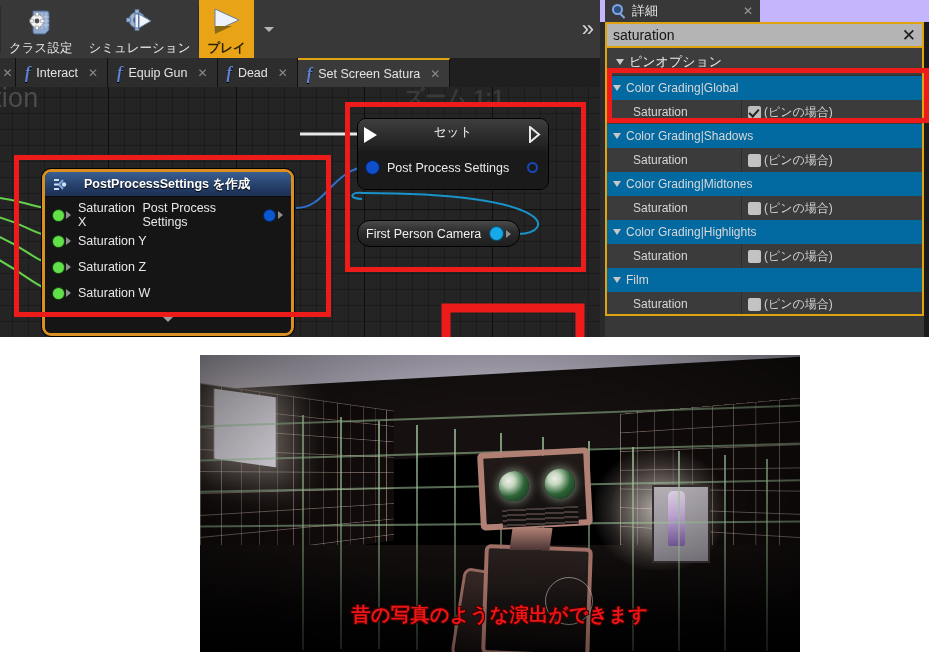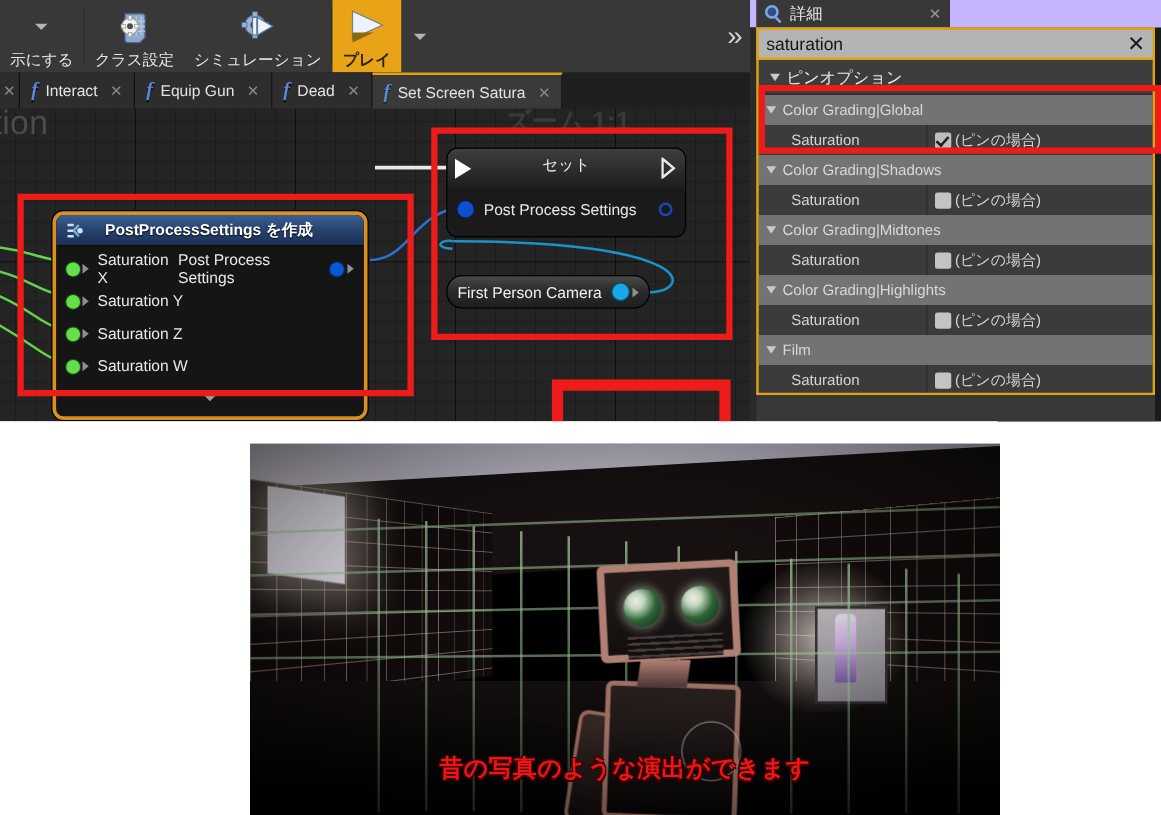--- a/index.html
+++ b/index.html
@@ -186,21 +186,21 @@
     overflow:hidden;
   }
   .cat-row {
     height:28px; display:flex; align-items:center; padding-left:9px;
     background:#3d3d3d; border-bottom:1px solid #2f2f2f;
   }
   .cat-row .catname { color:#eaeaea; font-size:13px; margin-left:5px; }
   .tri-down { width:0;height:0;border-left:4px solid transparent;border-right:4px solid transparent;
      border-top:6px solid #c9c9c9; }
   .grp-row {
-    height:24px; display:flex; align-items:center; background:#737373;
+    height:24px; display:flex; align-items:center; background:#0369a1;
   }
   .grp-row .gname { color:#d8d8d8; font-size:12px; margin-left:5px; white-space:nowrap;
      overflow:hidden; text-overflow:clip; }
   .grp-row .tri-down { margin-left:6px; flex:0 0 auto; }
   .prop-row { height:24px; display:flex; align-items:stretch; background:#3b3b3b; }
   .prop-name {
     width:135px; display:flex; align-items:center; padding-left:26px;
     color:#d6d6d6; font-size:12px; border-right:1px solid #2c2c2c;
   }
   .prop-val { flex:1; display:flex; align-items:center; padding-left:6px; gap:3px; }
@@ -329,26 +329,20 @@
 </style>
 </head>
 <body>
 
 <div id="root">
 
   <div id="editor">
 
     <div id="toolbar">
 
-      <div class="tb-item tb-first">
-        <div class="tb-icon">
-            <span class="tb-caret"></span>
-          </div>
-        <div class="tb-label">示にする</div>
-      </div>
       <div class="tb-sep"></div>
 
       <div class="tb-item">
         <div class="tb-icon">
           <svg width="30" height="30" viewBox="0 0 30 30">
             <path d="M7 4 h14 a2 2 0 0 1 2 2 v17 l-4 4 H9 a2 2 0 0 1-2-2 z" fill="#8fa8cc" stroke="#4a6590" stroke-width="1"></path>
             <g stroke="#b9cbe4" stroke-width="1">
               <path d="M12 6 v16 M16 6 v16 M20 6 v15 M8 10 h15 M8 14 h15 M8 18 h15"></path>
             </g>
             <circle cx="11" cy="14" r="6.6" fill="#f2f2f2" stroke="#9a9a9a"></circle>

